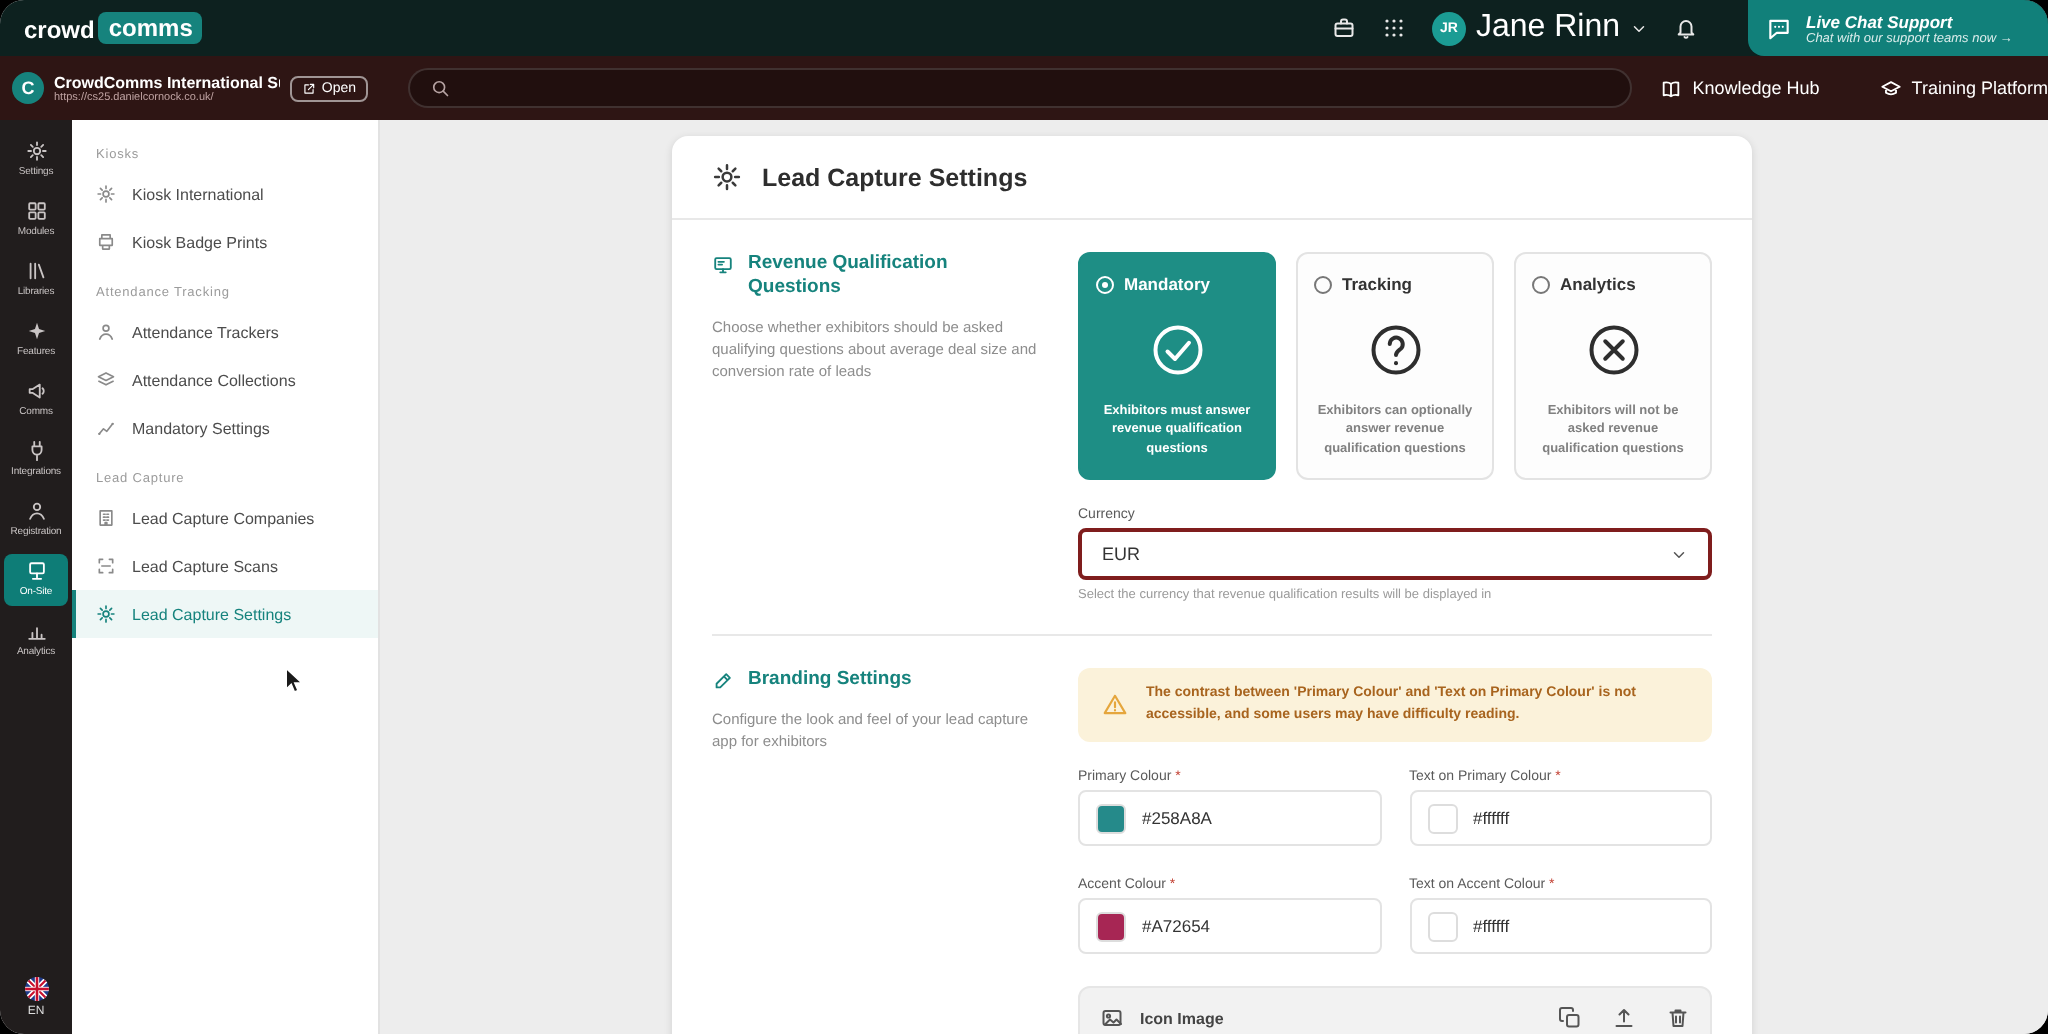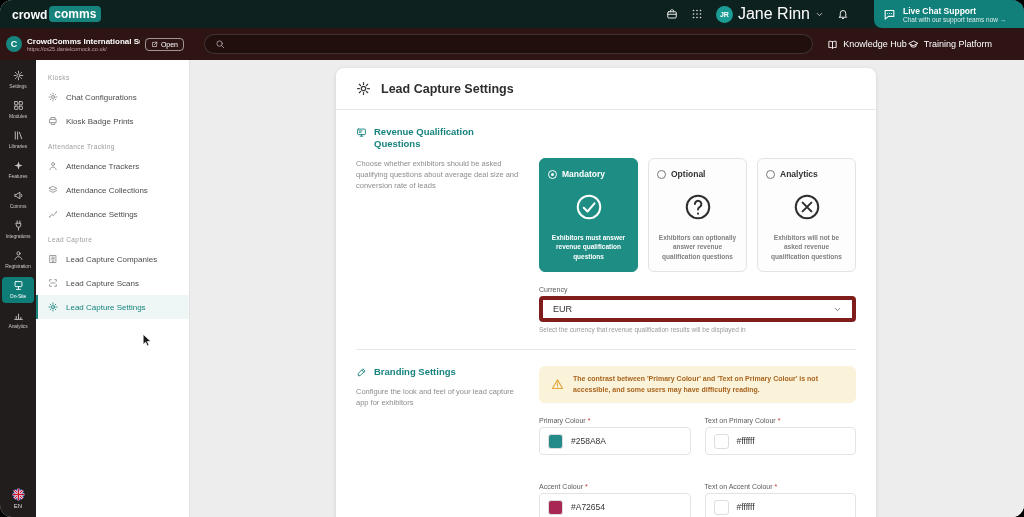--- a/index.html
+++ b/index.html
@@ -12,39 +12,39 @@
   
   .topbar { position:absolute; top:0; left:0; right:0; height:28px; background:#0d211f; display:flex; align-items:center; padding-left:12px; z-index:5; }
   .logo { display:flex; align-items:flex-end; gap:2px; font-weight:bold; font-size:12px; color:#fff; }
   .logo .comms { background:#16837d; padding:1px 5px; border-radius:4px; }
   .topbar-right { margin-left:auto; display:flex; align-items:center; gap:13px; color:#e8e8e8; }
   .topbar-right svg.ic { width:12px; height:12px; }
   .avatar { width:17px; height:17px; border-radius:50%; background:#1b9c94; color:#fff; font-size:7px; font-weight:bold; display:flex; align-items:center; justify-content:center; }
   .user-wrap { display:flex; align-items:center; gap:5px; }
   .user-name { color:#fff; font-size:16px; }
   .user-wrap svg.ic { width:9px; height:9px; }
-  .chat-panel { height:28px; width:150px; background:#11807a; display:flex; align-items:center; gap:7px; padding:0 9px; margin-left:12px; border-bottom-left-radius:8px; }
+  .chat-panel { height:28px; width:150px; background:#11807a; display:flex; align-items:center; gap:7px; padding:0 9px; margin-left:12px; border-bottom-left-radius:8px;font-style:italic; }
   .chat-panel svg.ic { width:13px; height:13px; color:#fff; flex:none; }
   .chat-title { color:#fff; font-size:8.5px; font-weight:bold; white-space:nowrap; }
   .chat-sub { color:rgba(255,255,255,.85); font-size:6.5px; white-space:nowrap; }
 
   
   .appbar { position:absolute; top:28px; left:0; right:0; height:32px; background:#2e1514; display:flex; align-items:center; z-index:5; }
   .app-info { width:190px; flex:none; display:flex; align-items:center; gap:5px; padding:0 6px; }
   .app-logo { width:16px; height:16px; border-radius:50%; background:#16837d; color:#fff; font-size:9px; font-weight:bold; display:flex; align-items:center; justify-content:center; flex:none; }
   .app-text { min-width:0; }
   .app-name { color:#fff; font-size:8px; font-weight:bold; white-space:nowrap; overflow:hidden; }
   .app-url { color:#bfa2a2; font-size:5.5px; white-space:nowrap; overflow:hidden; }
   .open-btn { border:1px solid rgba(255,255,255,.55); color:#fff; font-size:7px; border-radius:4px; padding:2px 5px; display:flex; gap:3px; align-items:center; flex:none; background:transparent; }
   .open-btn svg.ic { width:7px; height:7px; }
   .searchbar { flex:1; height:20px; margin:0 14px; background:rgba(0,0,0,.28); border:1px solid rgba(255,255,255,.14); border-radius:10px; display:flex; align-items:center; gap:6px; padding:0 10px; color:#b7a3a3; }
   .searchbar svg.ic { width:10px; height:10px; flex:none; }
   .searchbar input { background:transparent; border:none; outline:none; color:#d8caca; font-size:8.5px; width:100%; font-family:inherit; }
   .searchbar input::placeholder { color:#b7a3a3; }
-  .appbar-links { display:flex; gap:1px; margin-right:32px; }
+  .appbar-links { display:flex; gap:30px; margin-right:0; }
   .appbar-link { color:#fff; font-size:9px; display:flex; gap:5px; align-items:center; white-space:nowrap; }
   .appbar-link svg.ic { width:11px; height:11px; }
 
   
   .rail { position:absolute; left:0; top:60px; bottom:0; width:36px; background:#211d1d; display:flex; flex-direction:column; align-items:center; padding:7px 0 8px; gap:4px; z-index:4; }
   .rail-item { width:32px; padding:3px 0 4px; border-radius:4px; display:flex; flex-direction:column; align-items:center; gap:2px; color:#c9c4c4; }
   .rail-item svg.ic { width:11px; height:11px; }
   .rail-label { font-size:5px; letter-spacing:-.1px; }
   .rail-item.active { background:#0e7d77; color:#fff; }
   .rail-lang { margin-top:auto; display:flex; flex-direction:column; align-items:center; gap:2px; color:#ddd; font-size:6px; }
@@ -64,45 +64,45 @@
   .card-header { display:flex; align-items:center; gap:10px; padding:13px 20px; border-bottom:1px solid #e8e8e8; }
   .card-header svg.ic { width:15px; height:15px; color:#3a3a3a; }
   .card-title { font-size:12.5px; font-weight:bold; color:#2e2e2e; }
   .card-body { padding:16px 20px; }
   .row { display:grid; grid-template-columns:165px 1fr; column-gap:18px; }
   .sec-title { display:flex; gap:7px; align-items:flex-start; color:#16837d; font-size:9.5px; font-weight:bold; line-height:1.3; }
   .sec-title svg.ic { width:11px; height:11px; flex:none; margin-top:1px; }
   .sec-desc { margin-top:7px; font-size:7.5px; color:#8d8d8d; line-height:1.5; }
 
   .options { display:grid; grid-template-columns:1fr 1fr 1fr; gap:10px; }
-  .opt-card { border:1px solid #e3e3e3; border-radius:6px; padding:10px 8px; display:flex; flex-direction:column; align-items:center; min-height:112px; background:#fdfdfd;margin-top:32px; }
+  .opt-card { border:1px solid #e3e3e3; border-radius:6px; padding:10px 8px; display:flex; flex-direction:column; align-items:center; min-height:112px; background:#fdfdfd; }
   .opt-head { display:flex; align-items:center; gap:5px; align-self:flex-start; }
   .radio { width:9px; height:9px; border:1px solid #777; border-radius:50%; position:relative; flex:none; }
   .opt-label { font-size:8.5px; font-weight:bold; color:#333; }
   .opt-icon { margin:13px 0 11px; }
   .opt-icon svg.ic { width:30px; height:30px; color:#2e2e2e; stroke-width:1.6; }
   .opt-desc { font-size:6.5px; color:#808080; text-align:center; line-height:1.45; font-weight:bold; }
   .opt-card.selected { background:#1e8e85; border-color:#1e8e85; }
   .opt-card.selected .opt-label, .opt-card.selected .opt-desc { color:#fff; }
   .opt-card.selected .opt-icon svg.ic { color:#fff; }
   .opt-card.selected .radio { border-color:#fff; }
   .opt-card.selected .radio::after { content:""; position:absolute; inset:2px; border-radius:50%; background:#fff; }
 
   .currency { margin-top:14px; }
   .field-label { font-size:7px; color:#5a5a5a; margin-bottom:3px; }
-  .select { height:26px; border:4px solid #7f1d1d; border-radius:4px; display:flex; align-items:center; padding:0 10px; font-size:9px; color:#333; background:#fff; }
+  .select { height:26px; border:2px solid #7f1d1d; border-radius:4px; display:flex; align-items:center; padding:0 10px; font-size:9px; color:#333; background:#fff; }
   .select svg.ic { margin-left:auto; width:9px; height:9px; color:#555; }
   .help { margin-top:4px; font-size:6.5px; color:#9a9a9a; }
   .divider { border-top:1px solid #e8e8e8; margin:16px 0; }
 
   .warning { background:#fbf2da; border-radius:6px; padding:8px 12px; display:flex; gap:9px; align-items:center; }
   .warning svg.ic { width:13px; height:13px; color:#e5a63c; flex:none; }
   .warning-text { font-size:7px; color:#a8641e; font-weight:bold; line-height:1.5; }
 
-  .cfields { margin-top:14px; display:grid; grid-template-columns:1fr 1fr; gap:28px 14px; }
+  .cfields { margin-top:14px; display:grid; grid-template-columns:1fr 1fr; gap:16px 14px; }
   .cfield-label { font-size:7px; color:#5a5a5a; margin-bottom:3px; }
   .cfield-label .req { color:#c0392b; }
   .cbox { border:1px solid #e3e3e3; border-radius:4px; height:28px; display:flex; align-items:center; gap:8px; padding:0 8px; background:#fff; }
   .swatch { width:15px; height:15px; border-radius:3px; border:1px solid #ddd; flex:none; }
   .cval { font-size:8.5px; color:#333; }
 
   .iconbar { margin-top:16px; background:#f2f2f2; border:1px solid #e6e6e6; border-radius:6px; height:32px; display:flex; align-items:center; gap:8px; padding:0 10px; }
   .iconbar svg.ic { width:12px; height:12px; color:#555; }
   .iconbar-label { font-size:8px; font-weight:bold; color:#444; }
   .iconbar-actions { margin-left:auto; display:flex; gap:15px; align-items:center; }
@@ -408,21 +408,21 @@
       <span>EN</span>
     </div>
   </div>
 
   <div class="sidebar">
     <div class="sb-section-title">Kiosks</div>
     <div class="sb-item">
       <svg class="ic">
           <use href="#i-gear"></use>
         </svg>
-      <span>Chat Configurations</span>
+      <span>Kiosk International</span>
     </div>
     <div class="sb-item">
       <svg class="ic">
           <use href="#i-printer"></use>
         </svg>
       <span>Kiosk Badge Prints</span>
     </div>
 
     <div class="sb-section-title">Attendance Tracking</div>
     <div class="sb-item">
@@ -434,21 +434,21 @@
     <div class="sb-item">
       <svg class="ic">
           <use href="#i-layers"></use>
         </svg>
       <span>Attendance Collections</span>
     </div>
     <div class="sb-item">
       <svg class="ic">
           <use href="#i-route"></use>
         </svg>
-      <span>Attendance Settings</span>
+      <span>Mandatory Settings</span>
     </div>
 
     <div class="sb-section-title">Lead Capture</div>
     <div class="sb-item">
       <svg class="ic">
           <use href="#i-building"></use>
         </svg>
       <span>Lead Capture Companies</span>
     </div>
     <div class="sb-item">
@@ -495,21 +495,21 @@
                 <div class="opt-icon">
                     <svg class="ic">
                       <use href="#i-check-c"></use>
                     </svg>
                   </div>
                 <div class="opt-desc">Exhibitors must answer revenue qualification questions</div>
               </div>
               <div class="opt-card">
                 <div class="opt-head">
                   <span class="radio"></span>
-                  <span class="opt-label">Optional</span>
+                  <span class="opt-label">Tracking</span>
                 </div>
                 <div class="opt-icon">
                     <svg class="ic">
                       <use href="#i-question-c"></use>
                     </svg>
                   </div>
                 <div class="opt-desc">Exhibitors can optionally answer revenue qualification questions</div>
               </div>
               <div class="opt-card">
                 <div class="opt-head">

